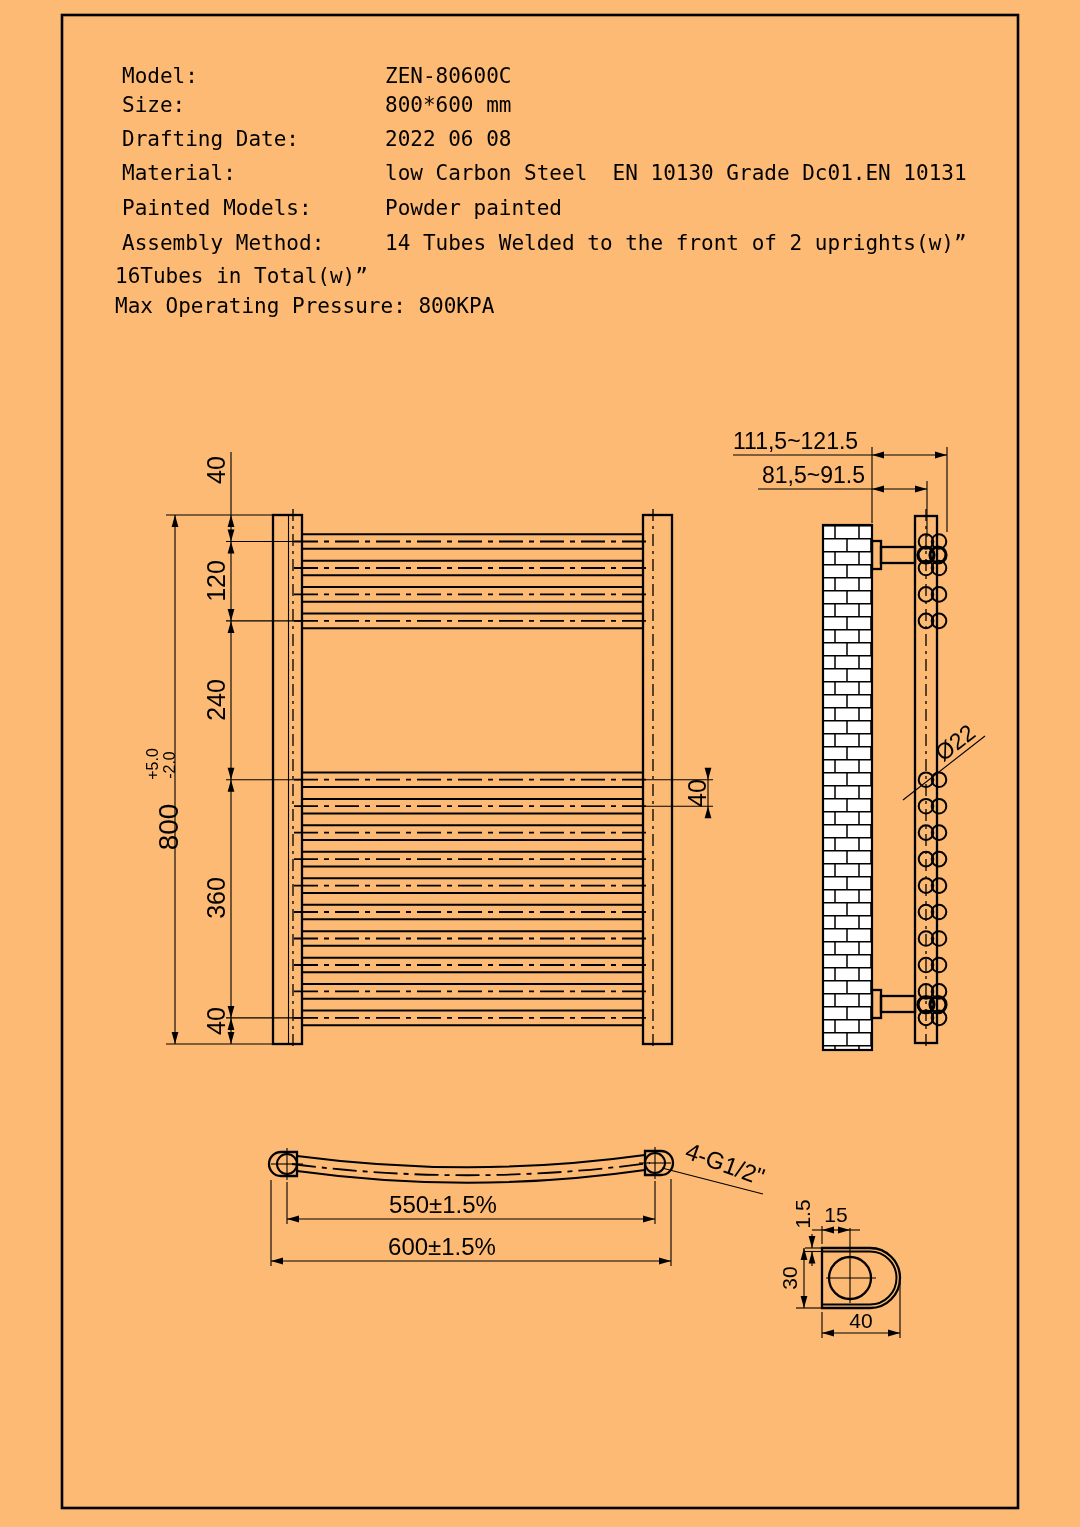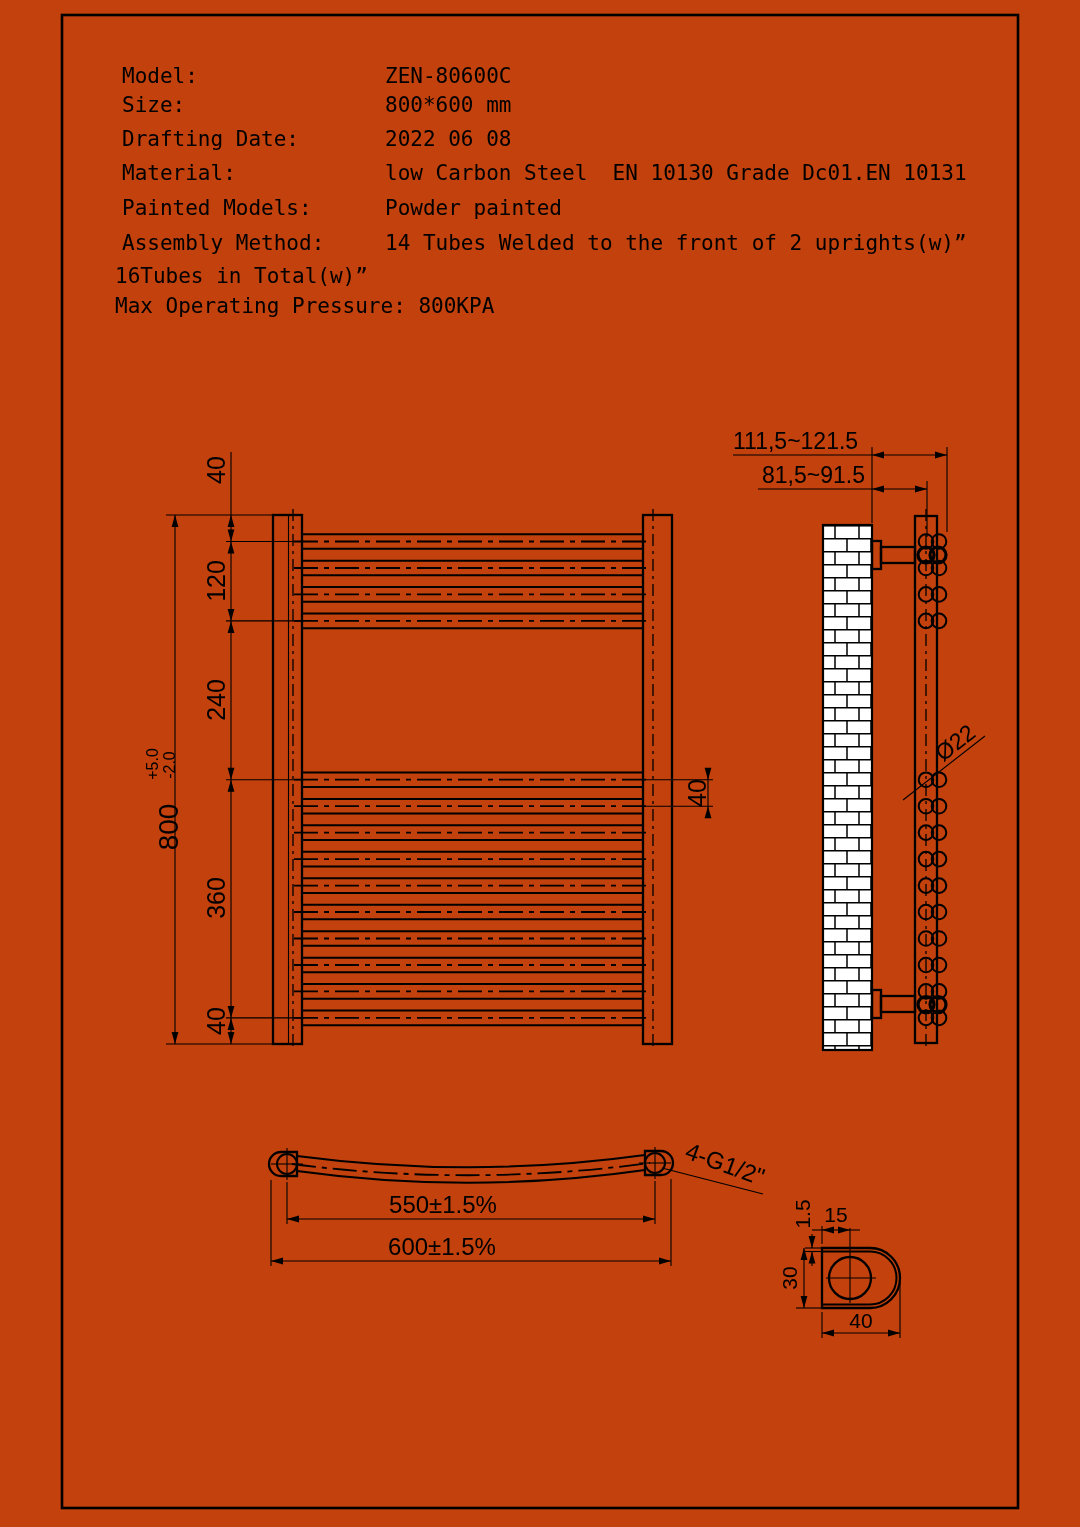--- a/index.html
+++ b/index.html
@@ -1,16 +1,16 @@
 <!DOCTYPE html>
 <html><head>
 <meta charset="utf-8">
 <style>
   html,body{margin:0;padding:0;background:#ffffff;}
-  .page{position:relative;width:1080px;height:1527px;background:#c2410c;font-family:"Liberation Sans",sans-serif;}
+  .page{position:relative;width:1080px;height:1527px;background:#fdba74;font-family:"Liberation Sans",sans-serif;}
   svg{position:absolute;left:0;top:0;}
   .o{stroke:#000;stroke-width:2.3;fill:none;}
   .t2{stroke:#000;stroke-width:2;fill:none;}
   .thin{stroke:#000;stroke-width:1.1;fill:none;}
   .cl{stroke:#000;stroke-width:1.3;fill:none;stroke-dasharray:12 5 3 5;}
   .cl2{stroke:#000;stroke-width:1.8;fill:none;stroke-dasharray:24 6 5 6;}
   .bold{stroke:#000;stroke-width:3.2;fill:none;}
   .spec{font-family:"DejaVu Sans Mono",monospace;font-size:21px;fill:#000;}
   .dtxt{font-family:"Liberation Sans",sans-serif;font-size:23px;fill:#000;}
   .dtxt2{font-family:"Liberation Sans",sans-serif;font-size:25px;fill:#000;}

